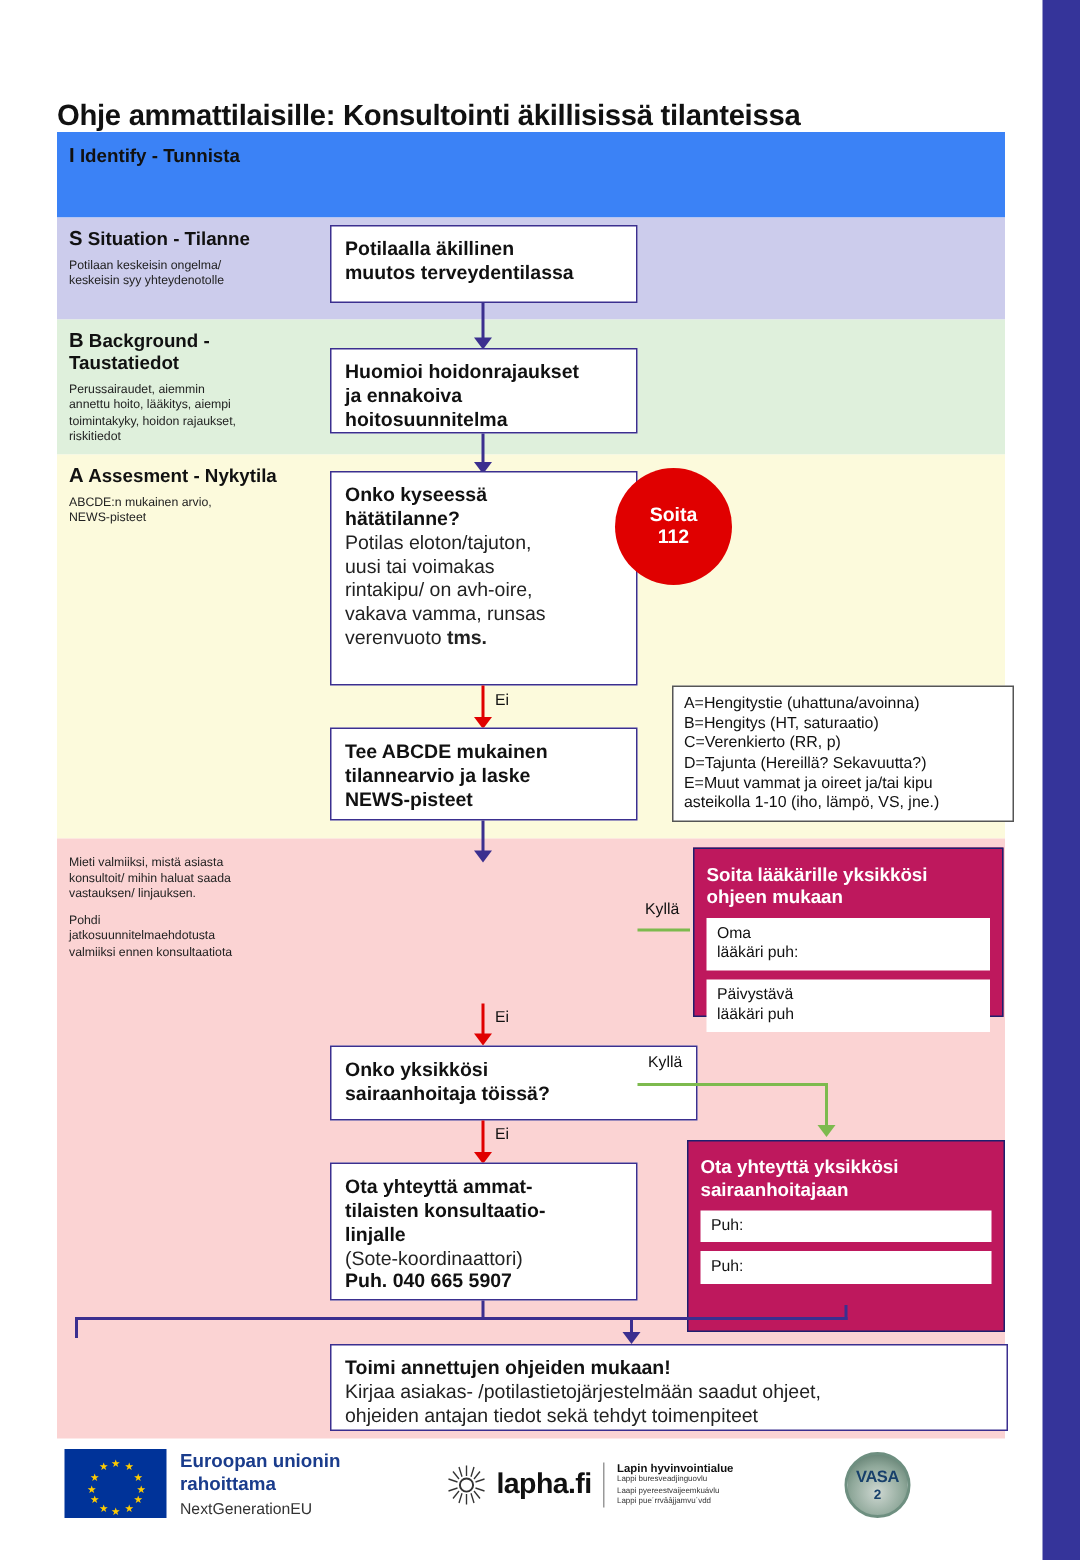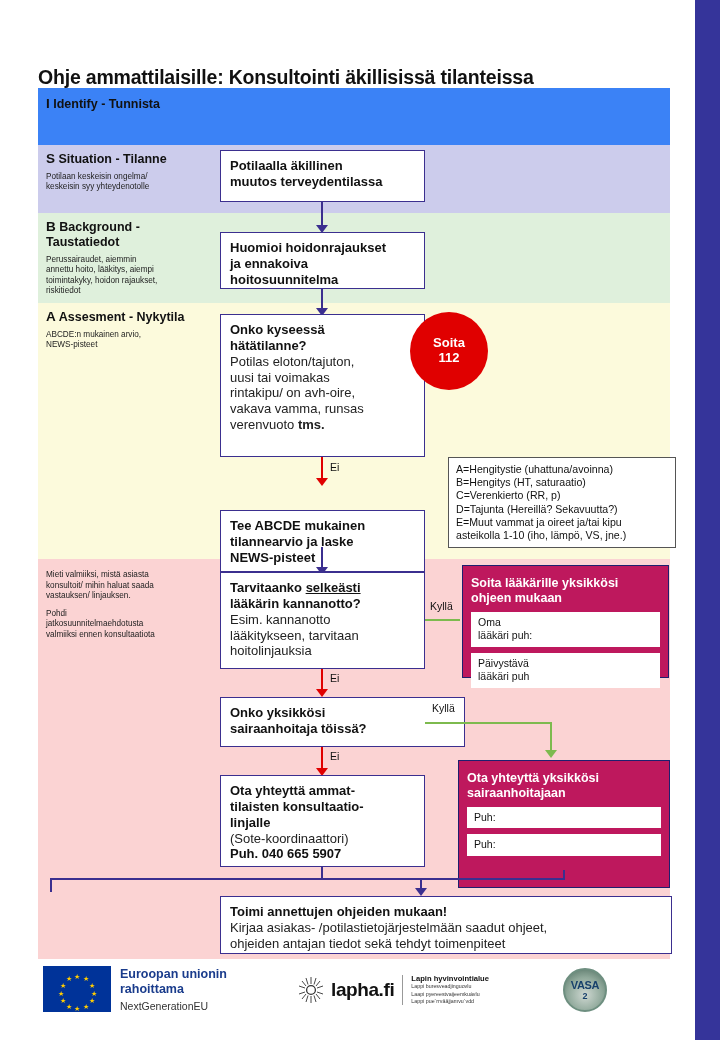--- a/index.html
+++ b/index.html
@@ -191,35 +191,28 @@
 
   <div class="legend" style="left:448px; top:457px; width:228px;">
     <div>A=Hengitystie (uhattuna/avoinna)</div>
     <div>B=Hengitys (HT, saturaatio)</div>
     <div>C=Verenkierto (RR, p)</div>
     <div>D=Tajunta (Hereillä? Sekavuutta?)</div>
     <div>E=Muut vammat ja oireet ja/tai kipu</div>
     <div>asteikolla 1-10 (iho, lämpö, VS, jne.)</div>
   </div>
 
-  <div class="box" style="left:220px; top:510px; width:205px; height:62px;">
+  <div class="box" style="left:220px; top:485px; width:205px; height:62px;">
     <div class="b ws" style="white-space: pre-line;">Tee ABCDE mukainen
 tilannearvio ja laske
 NEWS-pisteet</div>
   </div>
   <div class="ln vt" style="left:321px; top:547px; height:22px;"></div>
   <div class="arw" style="left:316px; top:567px;"></div>
 
-  <div class="box" style="left:220px; top:572px; width:205px; height:97px;">
-    <div class="b"><span>Tarvitaanko </span><span class="u">selkeästi</span><span class="ws" style="white-space: pre-line;">
-lääkärin kannanotto?</span></div>
-    <div class="n ws" style="white-space: pre-line;">Esim. kannanotto
-lääkitykseen, tarvitaan
-hoitolinjauksia</div>
-  </div>
 
   <div class="ln hz grn" style="left:425px; top:619px; width:35px;"></div>
   <div class="lbl" style="left:430px; top:600px;">Kyllä</div>
 
   <div class="panel" style="left:462px; top:565px; width:207px; height:113px;">
     <div class="ph ws" style="white-space: pre-line;">Soita lääkärille yksikkösi
 ohjeen mukaan</div>
     <div class="field ws" style="white-space: pre-line;">Oma
 lääkäri puh:</div>
     <div class="field ws" style="white-space: pre-line;">Päivystävä

